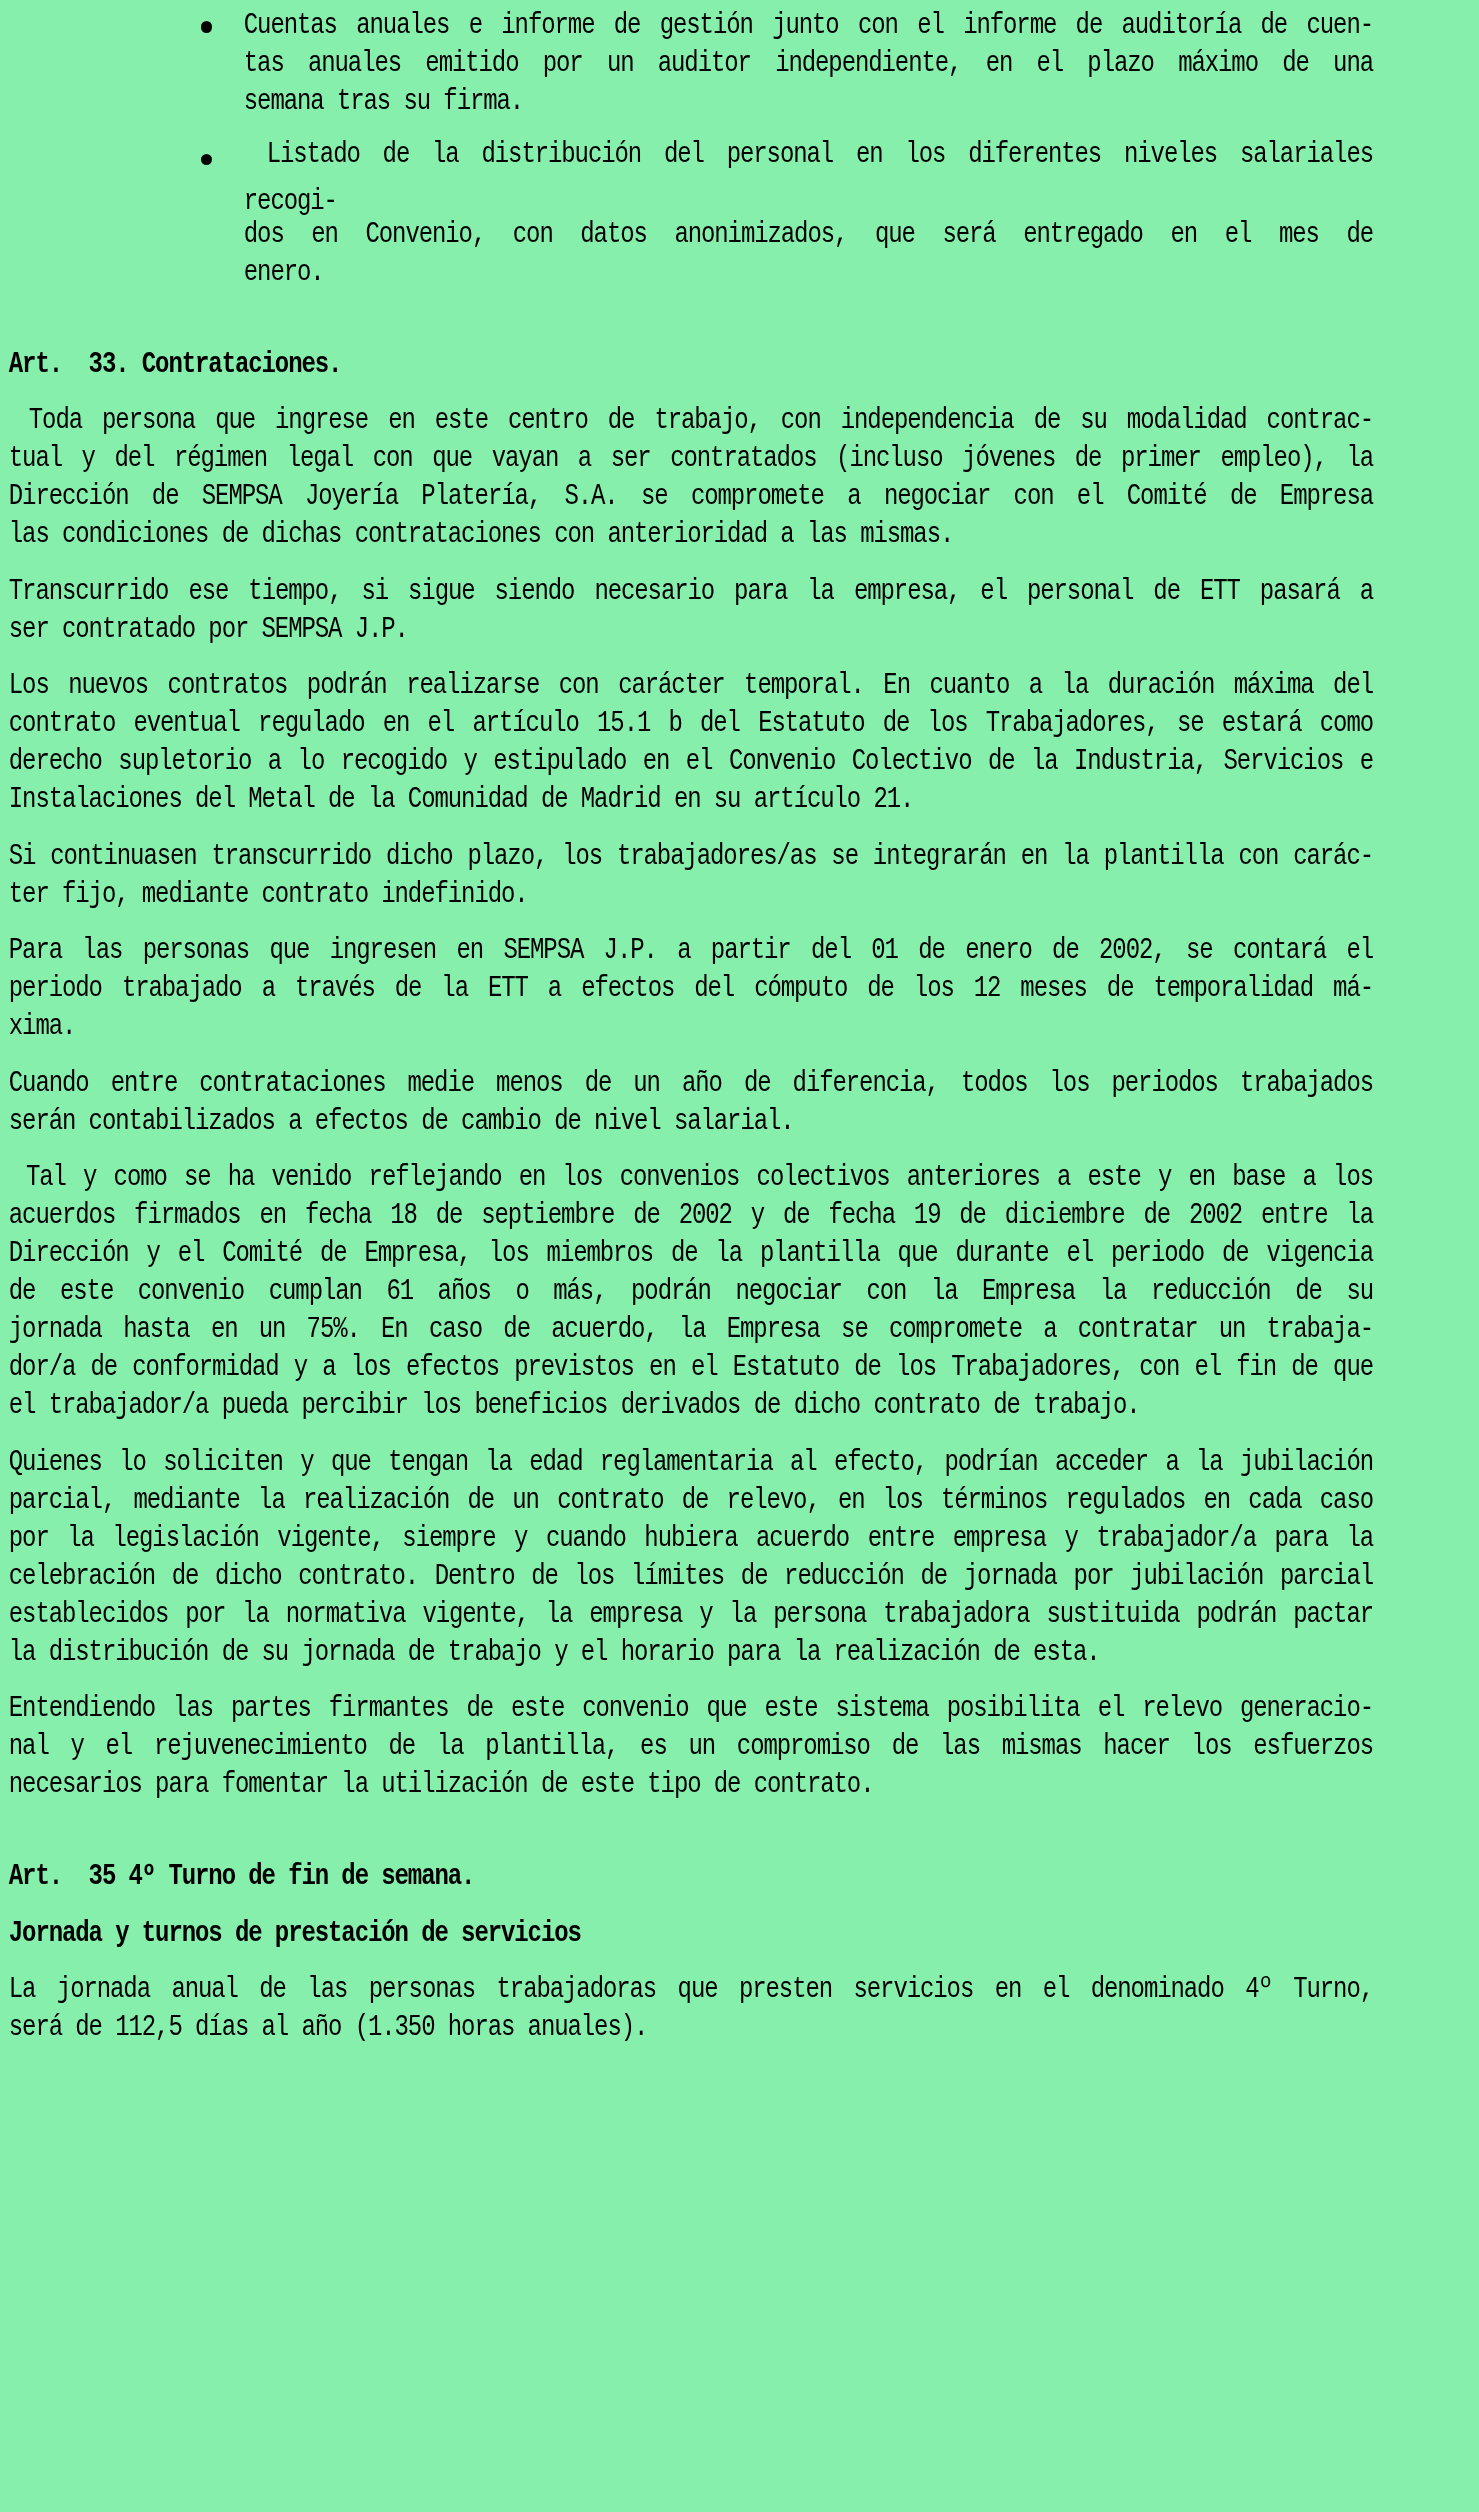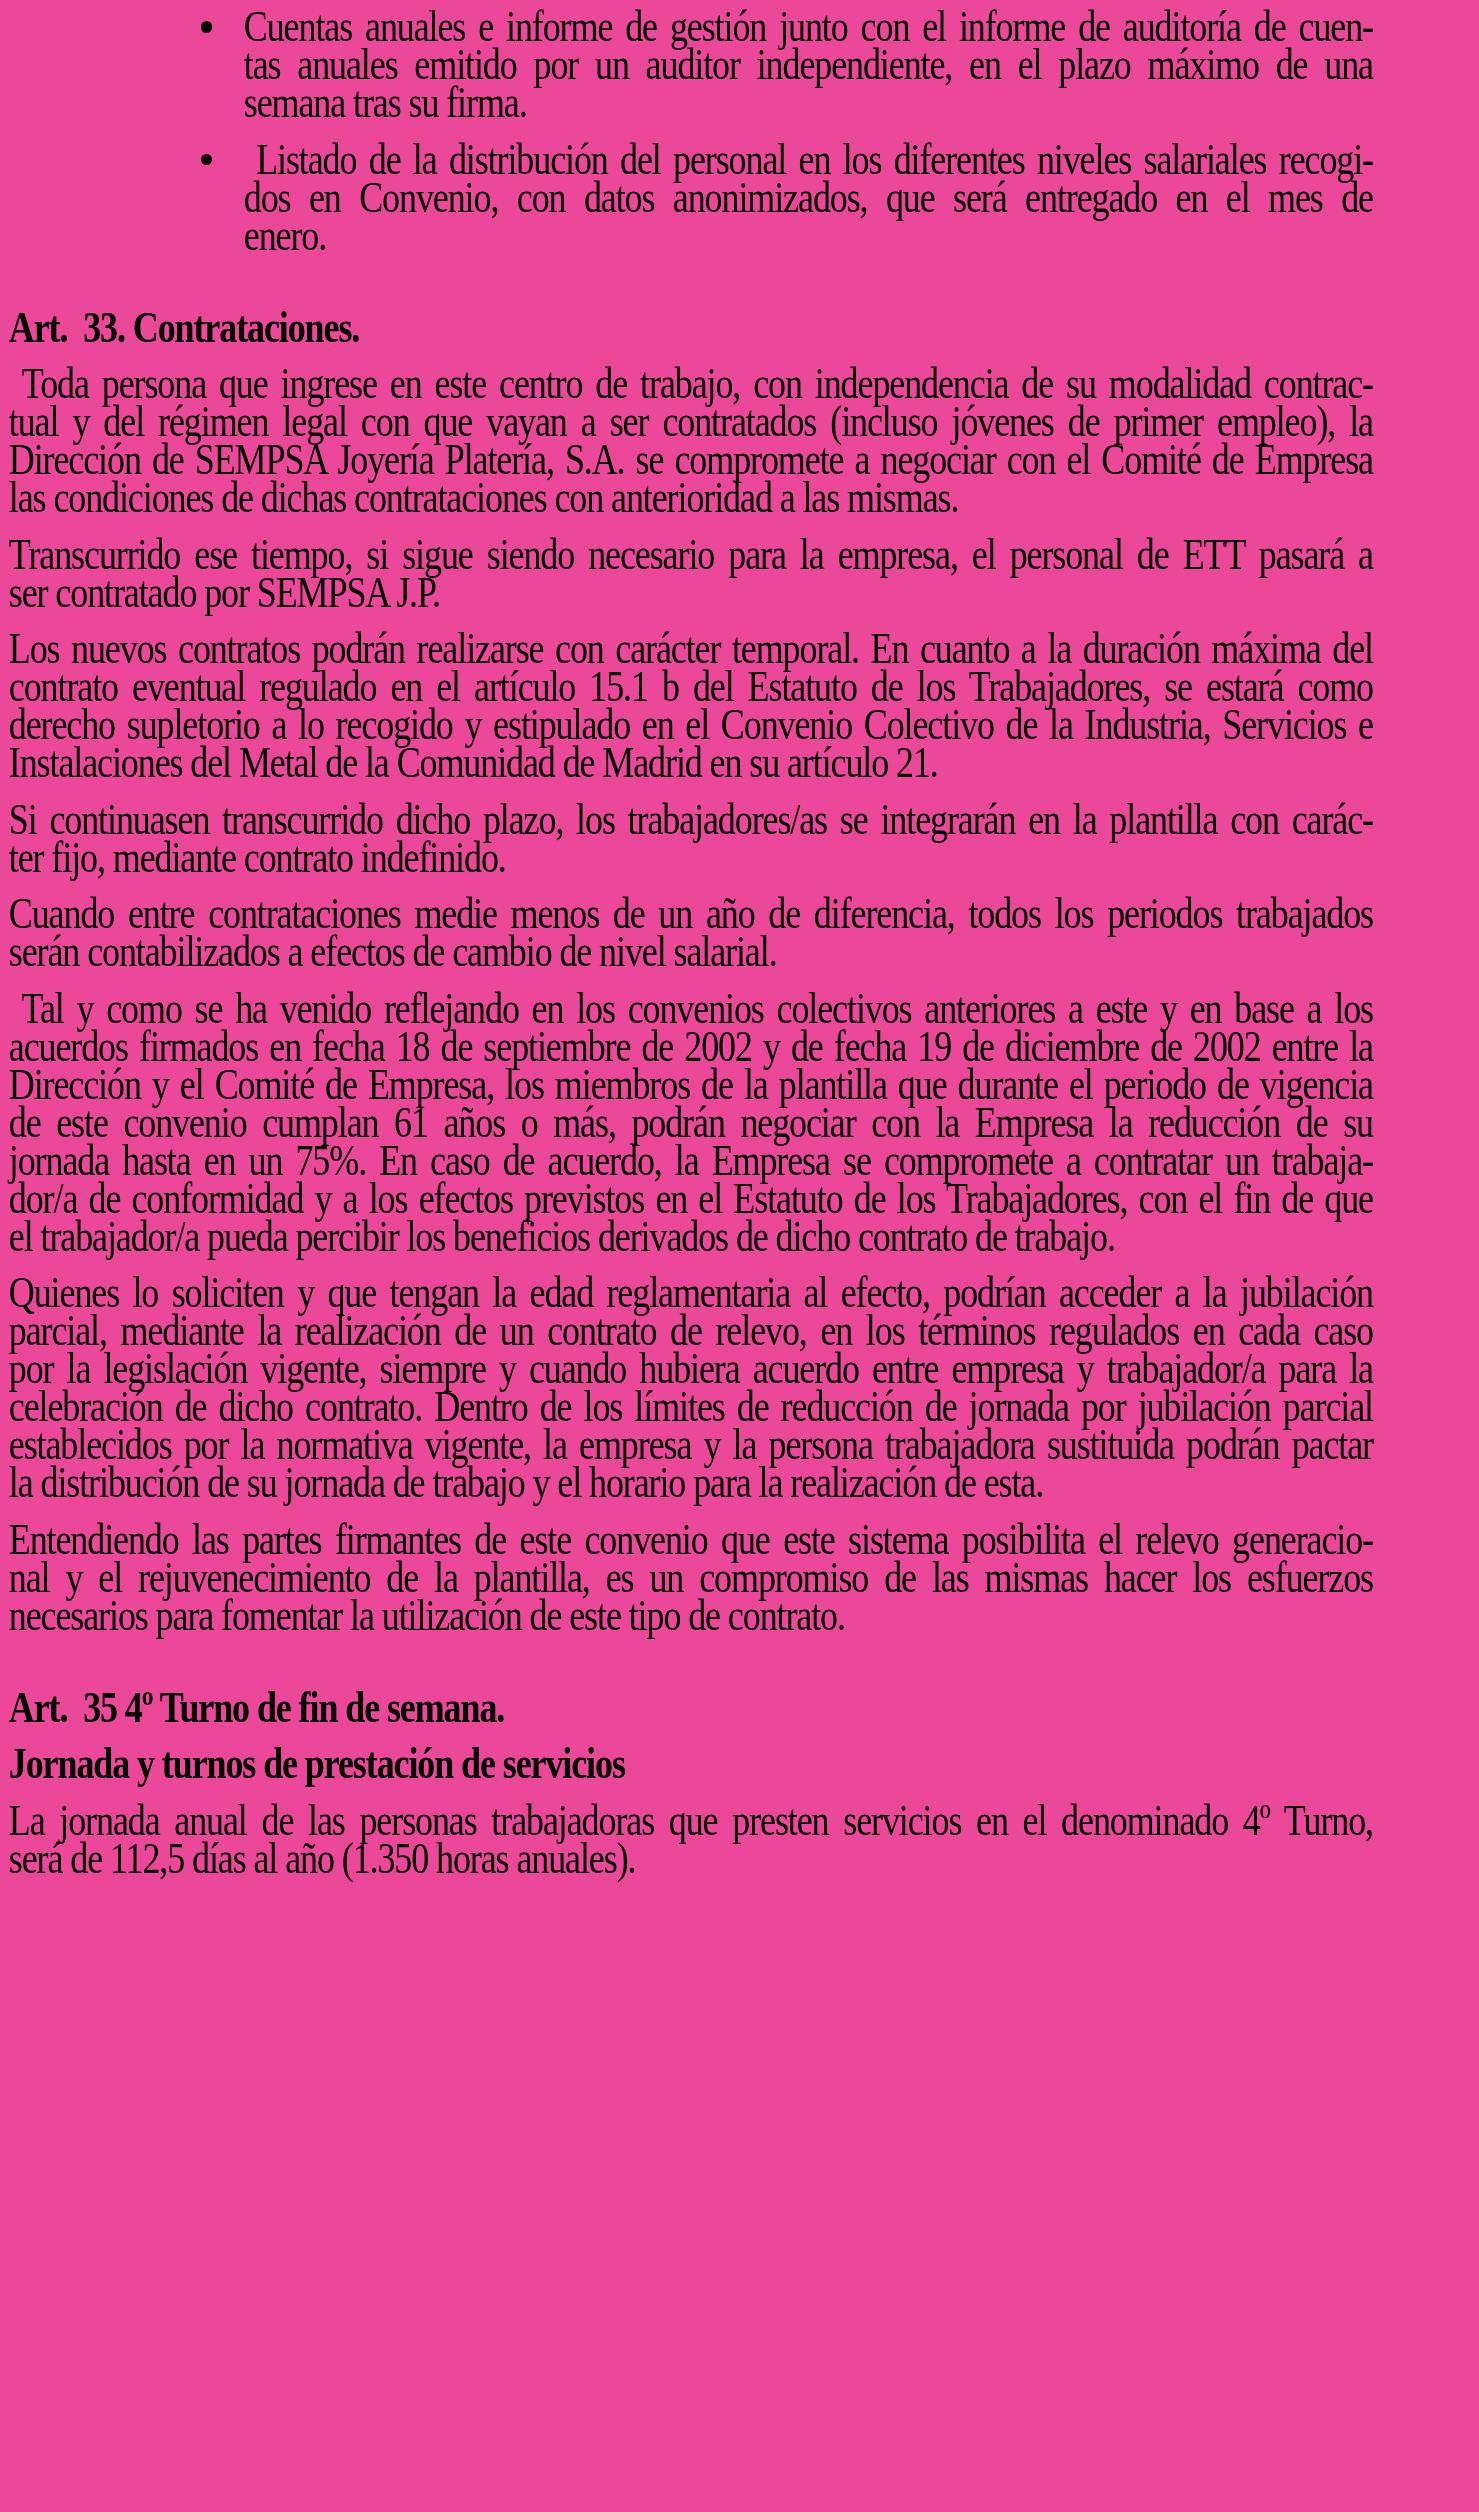--- a/index.html
+++ b/index.html
@@ -1,24 +1,24 @@
 <!DOCTYPE html>
 <html lang="es" style="font-size:14px"><head>
 <meta charset="utf-8">
 <style>
   html, body { margin: 0; padding: 0; background: #ffffff; }
   .page {
     position: relative;
     box-sizing: border-box;
     width: 1480px;
     height: 2512px;
-    background: #ec4899;
+    background: #86efac;
     color: #000000;
-    font-family: Liberation Serif, serif;
-    font-size: 36px;
+    font-family: Liberation Mono, monospace;
+    font-size: 24px;
     line-height: 38px;
     letter-spacing: -1.1px;
     padding: 7px 107px 0 8.8px;
     overflow: hidden;
   }
   .block { margin: 0 0 18.5px 0; }
   .line {
     text-align: justify;
     text-align-last: justify;
     white-space: pre-wrap;
@@ -82,20 +82,25 @@
         <div class="line">Los nuevos contratos podrán realizarse con carácter temporal. En cuanto a la duración máxima del</div>
         <div class="line">contrato eventual regulado en el artículo 15.1 b del Estatuto de los Trabajadores, se estará como</div>
         <div class="line">derecho supletorio a lo recogido y estipulado en el Convenio Colectivo de la Industria, Servicios e</div>
         <div class="line last">Instalaciones del Metal de la Comunidad de Madrid en su artículo 21.</div>
       </div>
       <div class="block paragraph">
         <div class="line">Si continuasen transcurrido dicho plazo, los trabajadores/as se integrarán en la plantilla con carác-</div>
         <div class="line last">ter fijo, mediante contrato indefinido.</div>
       </div>
       <div class="block paragraph">
+        <div class="line">Para las personas que ingresen en SEMPSA J.P. a partir del 01 de enero de 2002, se contará el</div>
+        <div class="line">periodo trabajado a través de la ETT a efectos del cómputo de los 12 meses de temporalidad má-</div>
+        <div class="line last">xima.</div>
+      </div>
+      <div class="block paragraph">
         <div class="line">Cuando entre contrataciones medie menos de un año de diferencia, todos los periodos trabajados</div>
         <div class="line last">serán contabilizados a efectos de cambio de nivel salarial.</div>
       </div>
       <div class="block paragraph">
         <div class="line"> Tal y como se ha venido reflejando en los convenios colectivos anteriores a este y en base a los</div>
         <div class="line">acuerdos firmados en fecha 18 de septiembre de 2002 y de fecha 19 de diciembre de 2002 entre la</div>
         <div class="line">Dirección y el Comité de Empresa, los miembros de la plantilla que durante el periodo de vigencia</div>
         <div class="line">de este convenio cumplan 61 años o más, podrán negociar con la Empresa la reducción de su</div>
         <div class="line">jornada hasta en un 75%. En caso de acuerdo, la Empresa se compromete a contratar un trabaja-</div>
         <div class="line">dor/a de conformidad y a los efectos previstos en el Estatuto de los Trabajadores, con el fin de que</div>

